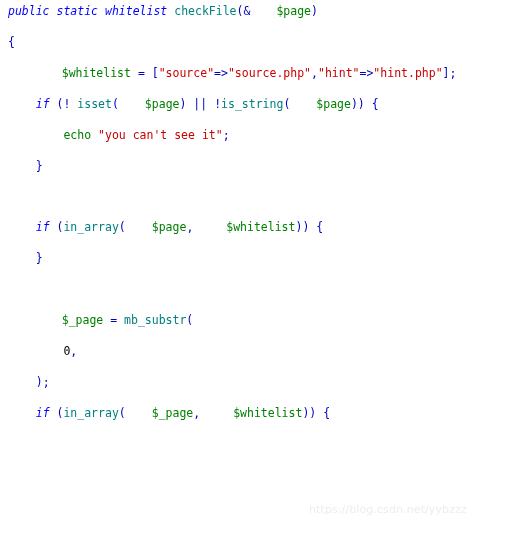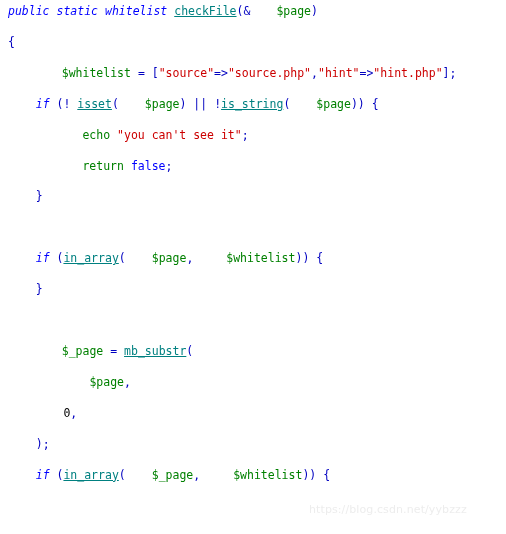--- a/index.html
+++ b/index.html
@@ -30,27 +30,27 @@
     white-space: pre;
     color: #000000;
     -webkit-font-smoothing: none;
   }
   #code-block .ln {
     display: block;
     min-height: 15.45px;
   }
   .t-plain  { color: #000000; }
   .t-kw     { color: #0000ff; font-style: italic; }
-  .t-fn     { color: #008080; text-decoration: underline; }
+  .t-fn     { color: #008080; }
   .t-var    { color: #008000; padding-left: 26px; }
   .t-str    { color: #cc0000; }
   .t-op     { color: #0000c0; }
   .t-punc   { color: #0000c0; }
   .t-const  { color: #0000ff; }
-  .t-echo   { color: #008000; margin-left: 19px; }
+  .t-echo   { color: #008000; }
   .t-num    { color: #000000; }
   #watermark {
     position: absolute;
     left: 309px;
     top: 503px;
     font-family: "DejaVu Sans", "Liberation Sans", sans-serif;
     font-size: 11px;
     color: #ededed;
     letter-spacing: 0.1px;
     user-select: none;
@@ -60,28 +60,26 @@
 </style>
 </head>
 <body>
 
 <div id="code-viewer">
   <pre id="code-block"><span class="ln"><span class="t-kw">public</span><span class="t-plain"> </span><span class="t-kw">static</span><span class="t-plain"> </span><span class="t-kw">whitelist</span><span class="t-plain"> </span><span class="t-fn">checkFile</span><span class="t-punc">(</span><span class="t-op">&amp;</span><span class="t-var">$page</span><span class="t-punc">)</span></span>
 <span class="ln"><span class="t-punc">{</span></span>
 <span class="ln"><span class="t-plain">    </span><span class="t-var">$whitelist</span><span class="t-op"> = </span><span class="t-punc">[</span><span class="t-str">"source"</span><span class="t-op">=&gt;</span><span class="t-str">"source.php"</span><span class="t-punc">,</span><span class="t-str">"hint"</span><span class="t-op">=&gt;</span><span class="t-str">"hint.php"</span><span class="t-punc">];</span></span>
 <span class="ln"><span class="t-plain">    </span><span class="t-kw">if</span><span class="t-punc"> (</span><span class="t-op">!</span><span class="t-plain"> </span><span class="t-fn">isset</span><span class="t-punc">(</span><span class="t-var">$page</span><span class="t-punc">)</span><span class="t-op"> || </span><span class="t-op">!</span><span class="t-fn">is_string</span><span class="t-punc">(</span><span class="t-var">$page</span><span class="t-punc">))</span><span class="t-punc"> {</span></span>
 <span class="ln"><span class="t-plain">        </span><span class="t-echo">echo</span><span class="t-plain"> </span><span class="t-str">"you can't see it"</span><span class="t-punc">;</span></span>
-<span class="ln"><span class="t-plain">        </span><span class="t-echo">return</span><span class="t-plain"> </span><span class="t-const">false</span><span class="t-punc">;</span></span>
 <span class="ln"><span class="t-plain">    </span><span class="t-punc">}</span></span>
 <span class="ln">​</span>
 <span class="ln"><span class="t-plain">    </span><span class="t-kw">if</span><span class="t-punc"> (</span><span class="t-fn">in_array</span><span class="t-punc">(</span><span class="t-var">$page</span><span class="t-punc">, </span><span class="t-var">$whitelist</span><span class="t-punc">))</span><span class="t-punc"> {</span></span>
 <span class="ln"><span class="t-plain">    </span><span class="t-punc">}</span></span>
 <span class="ln">​</span>
 <span class="ln"><span class="t-plain">    </span><span class="t-var">$_page</span><span class="t-op"> = </span><span class="t-fn">mb_substr</span><span class="t-punc">(</span></span>
-<span class="ln"><span class="t-plain">        </span><span class="t-var">$page</span><span class="t-punc">,</span></span>
 <span class="ln"><span class="t-plain">        </span><span class="t-num">0</span><span class="t-punc">,</span></span>
 <span class="ln"><span class="t-plain">    </span><span class="t-punc">);</span></span>
 <span class="ln"><span class="t-plain">    </span><span class="t-kw">if</span><span class="t-punc"> (</span><span class="t-fn">in_array</span><span class="t-punc">(</span><span class="t-var">$_page</span><span class="t-punc">, </span><span class="t-var">$whitelist</span><span class="t-punc">))</span><span class="t-punc"> {</span></span>
 
 
 
 
 
 
 

